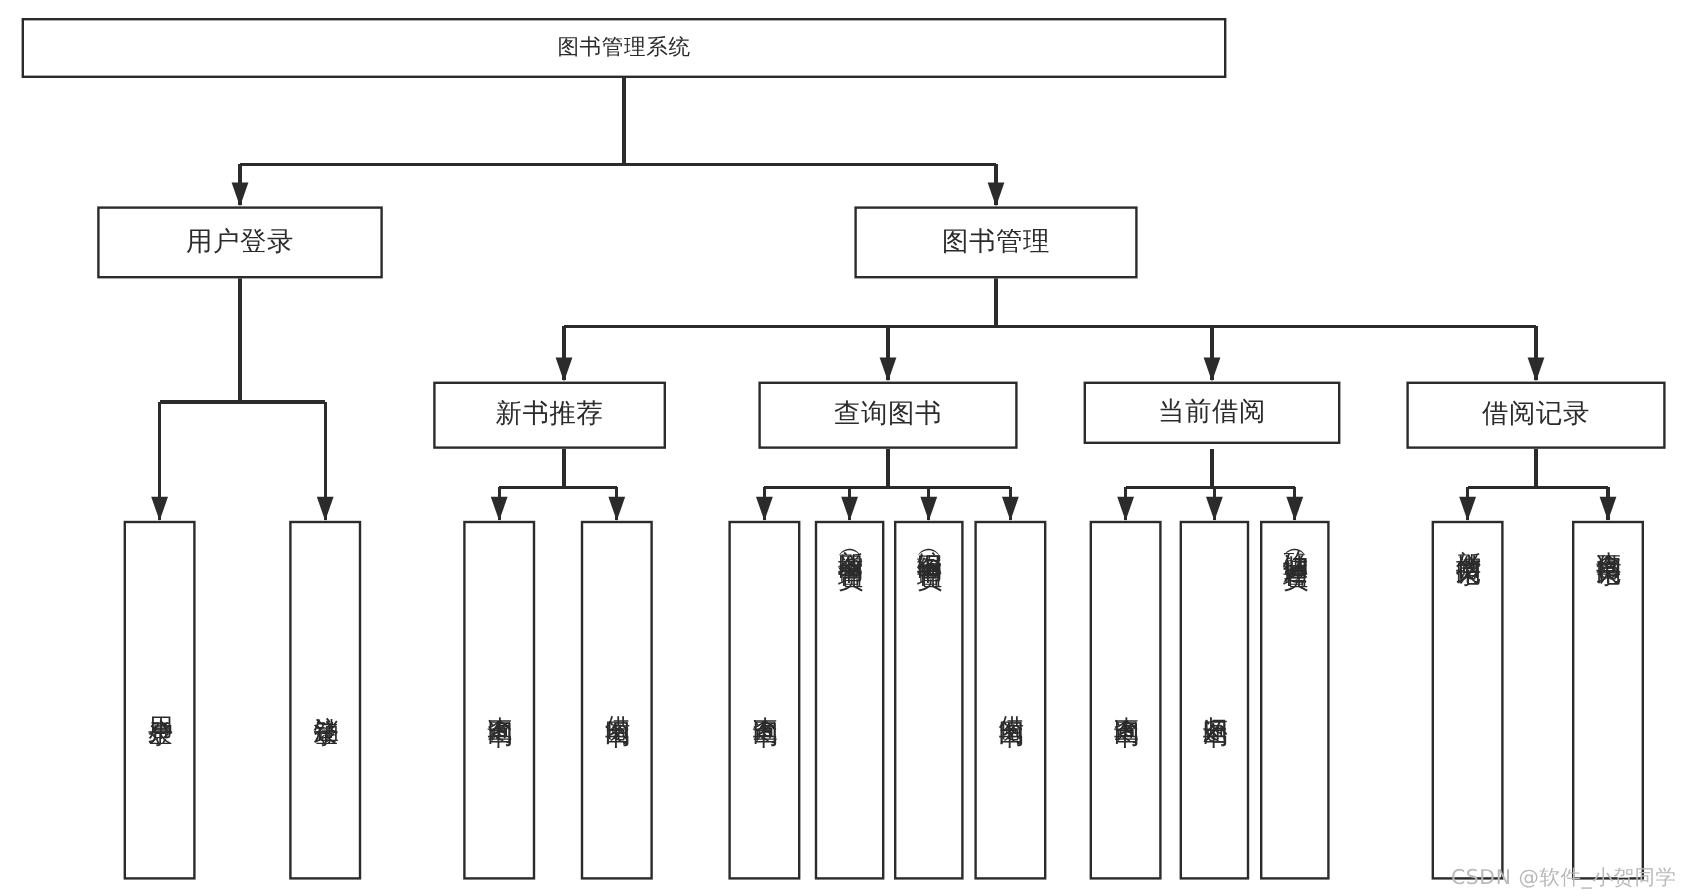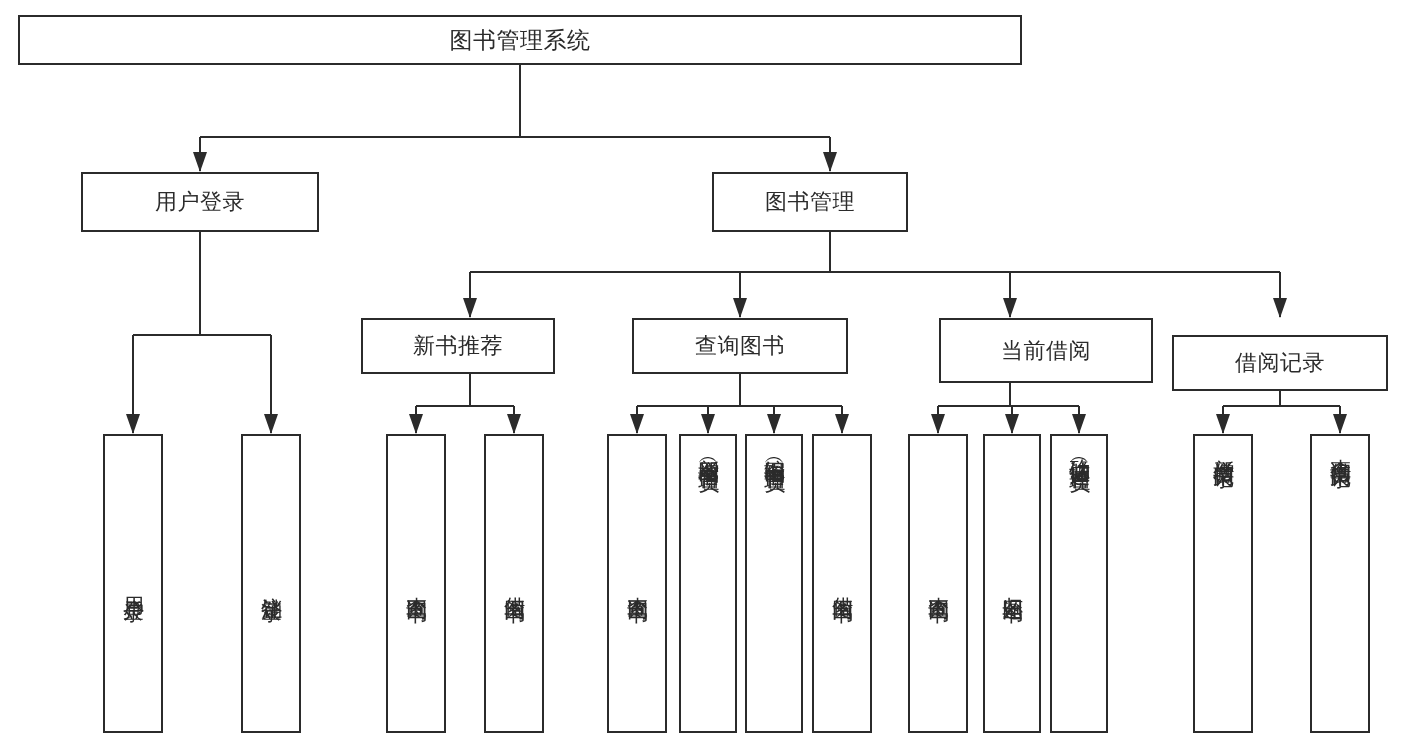--- a/index.html
+++ b/index.html
@@ -41,21 +41,21 @@
     line-height: 1.08;
     text-align: center;
     white-space: nowrap;
   }
   
   .node.h .lbl {
     font-size: 22px;
     letter-spacing: 0.5px;
   }
   .node.root .lbl {
-    font-size: 23px;
+    font-size: 18px;
   }
   
   .node.v {
     align-items: flex-start;
     justify-content: center;
     padding-top: 6px;
   }
   .node.v .lbl {
     writing-mode: vertical-rl;
     text-orientation: upright;
@@ -137,33 +137,33 @@
       <line x1="1340" y1="406" x2="1340" y2="433" stroke="#2b2b2b" stroke-width="2.6" shape-rendering="crispEdges"></line>
       <polygon points="1333,414 1347,414 1340,434" fill="#2b2b2b"></polygon>
     </svg>
   <div id="nodes">
       <div class="node h root" style="left: 18px; top: 15px; width: 1004px; height: 50px;">
         <span class="lbl">图书管理系统</span>
       </div>
       <div class="node h" style="left: 81px; top: 172px; width: 238px; height: 60px;">
         <span class="lbl">用户登录</span>
       </div>
-      <div class="node h" style="left: 712px; top: 172px; width: 196px; height: 60px;">
+      <div class="node h" style="left: 712px; top: 172px; width: 236px; height: 60px;">
         <span class="lbl">图书管理</span>
       </div>
       <div class="node h" style="left: 361px; top: 318px; width: 194px; height: 56px;">
         <span class="lbl">新书推荐</span>
       </div>
       <div class="node h" style="left: 632px; top: 318px; width: 216px; height: 56px;">
         <span class="lbl">查询图书</span>
       </div>
-      <div class="node h" style="left: 903px; top: 318px; width: 214px; height: 65px; margin-left: 36px;">
+      <div class="node h" style="left: 903px; top: 318px; width: 214px; height: 52px;">
         <span class="lbl">当前借阅</span>
       </div>
-      <div class="node h" style="left: 1172px; top: 318px; width: 216px; height: 56px; margin-top: 17px;">
+      <div class="node h" style="left: 1172px; top: 318px; width: 216px; height: 56px;">
         <span class="lbl">借阅记录</span>
       </div>
       <div class="node v centered" style="left: 103px; top: 434px; width: 60px; height: 299px;">
         <span class="lbl">用户登录</span>
       </div>
       <div class="node v centered" style="left: 241px; top: 434px; width: 60px; height: 299px;">
         <span class="lbl">注销登录</span>
       </div>
       <div class="node v centered" style="left: 386px; top: 434px; width: 60px; height: 299px;">
         <span class="lbl">查询图书</span>
@@ -192,13 +192,14 @@
       <div class="node v" style="left: 1050px; top: 434px; width: 58px; height: 299px;">
         <span class="lbl">确认归还（管理员）</span>
       </div>
       <div class="node v" style="left: 1193px; top: 434px; width: 60px; height: 299px;">
         <span class="lbl">新增借阅记录</span>
       </div>
       <div class="node v" style="left: 1310px; top: 434px; width: 60px; height: 299px;">
         <span class="lbl">查询借阅记录</span>
       </div>
     </div>
+  <div class="watermark">CSDN @软件_小贺同学</div>
 </div>
 
 </body></html>

